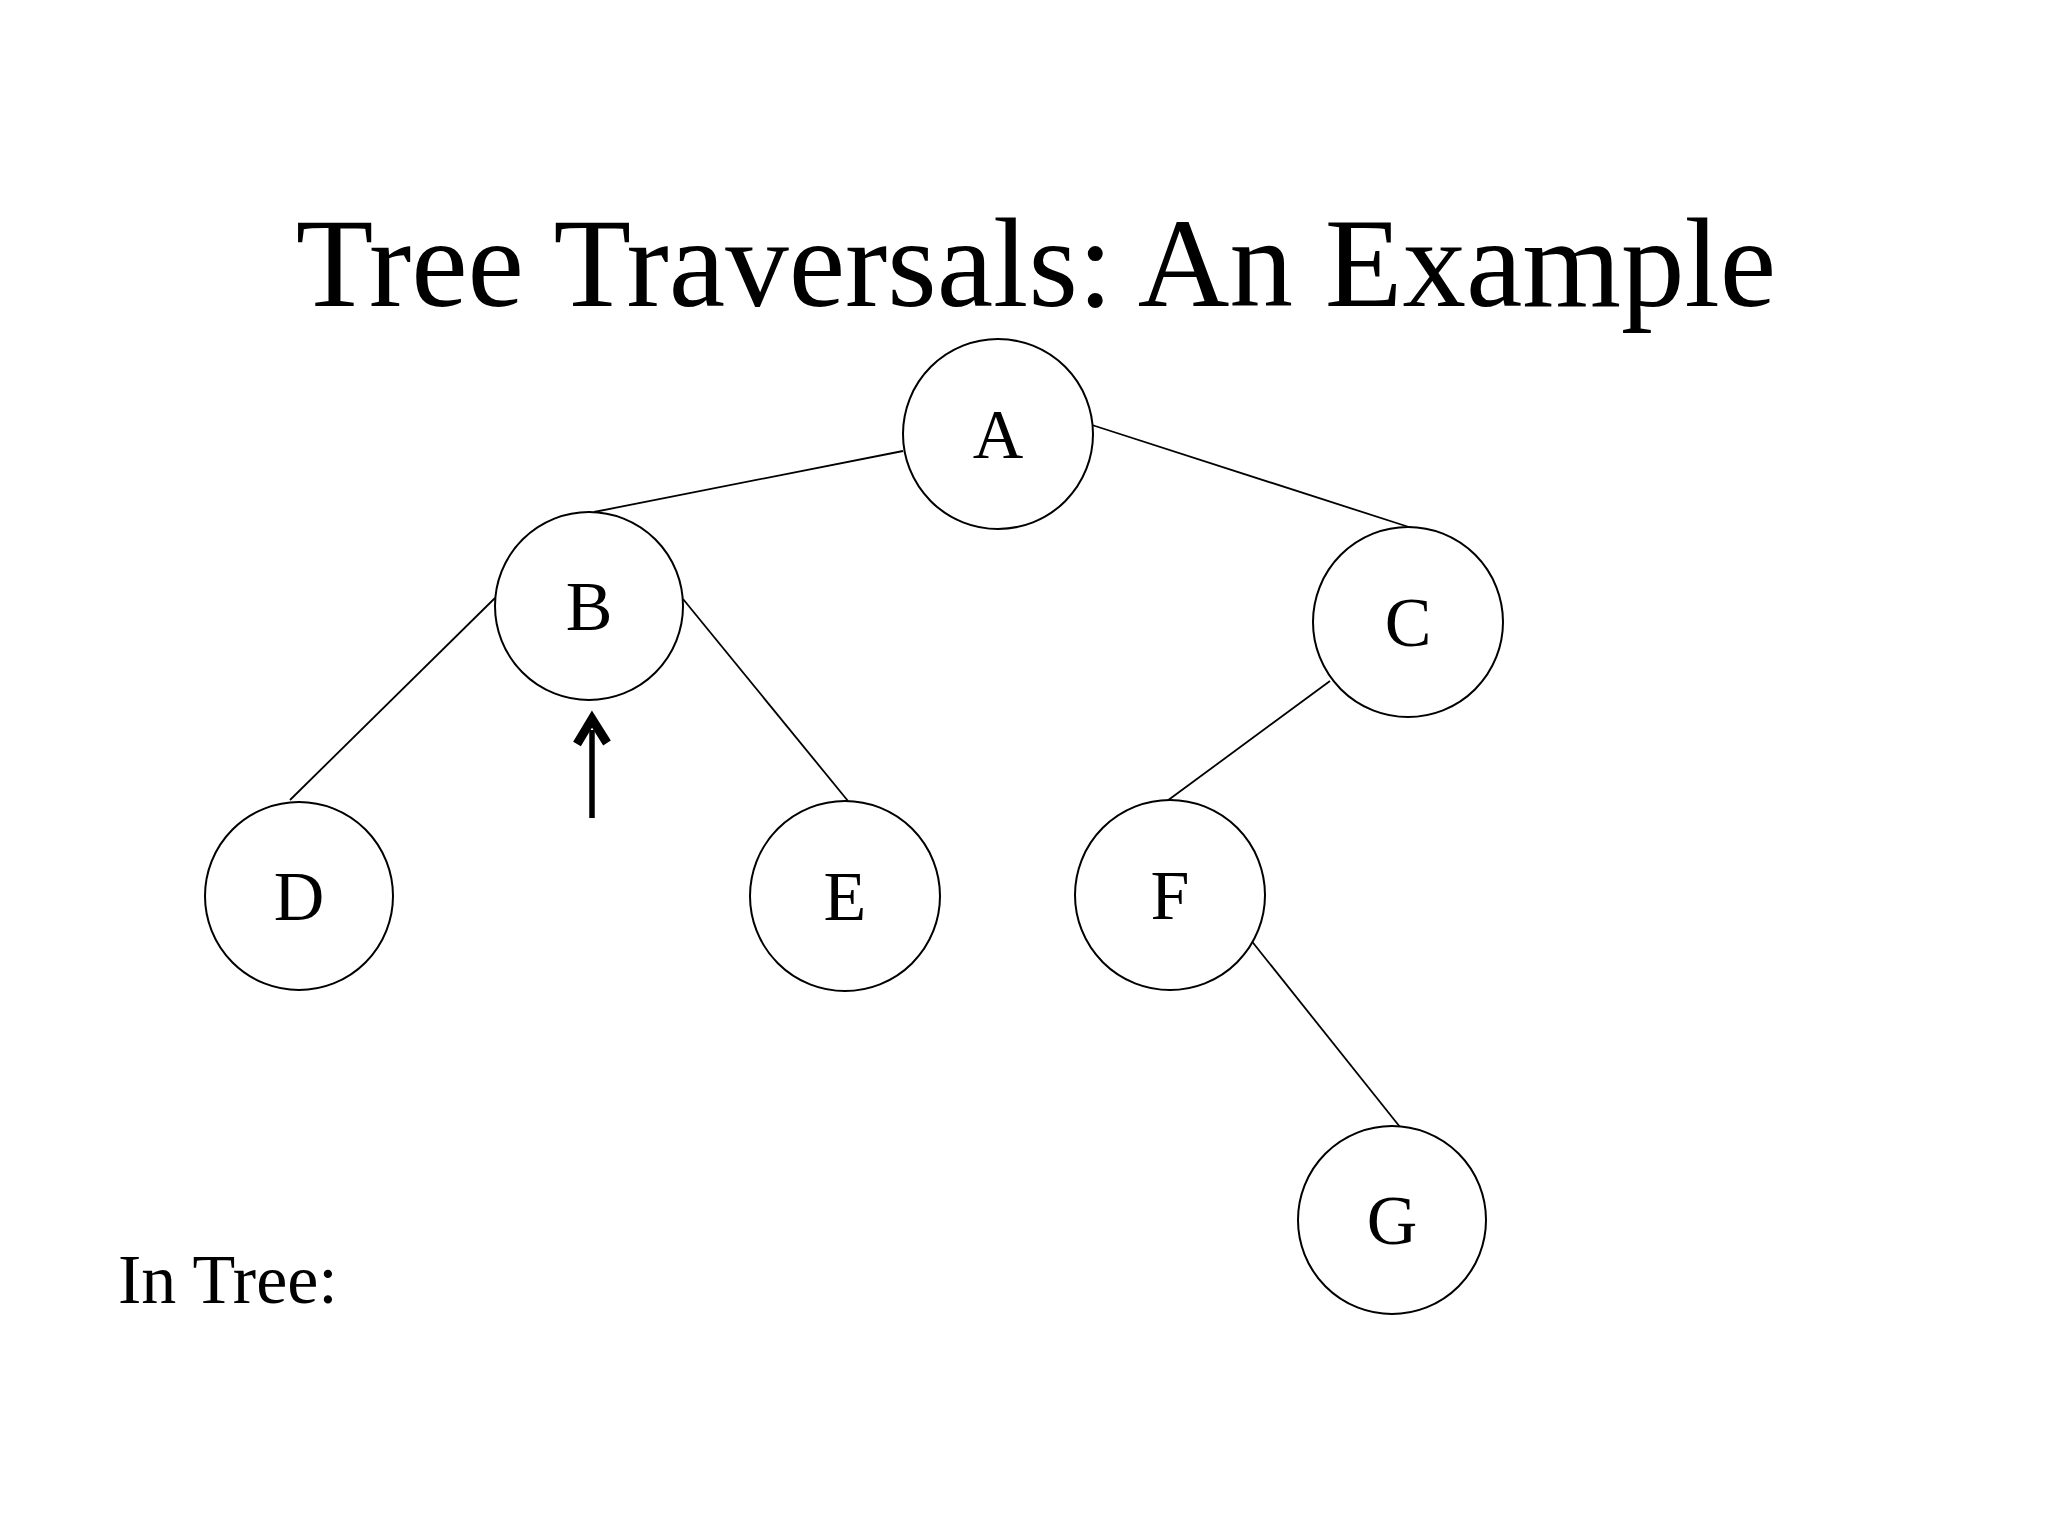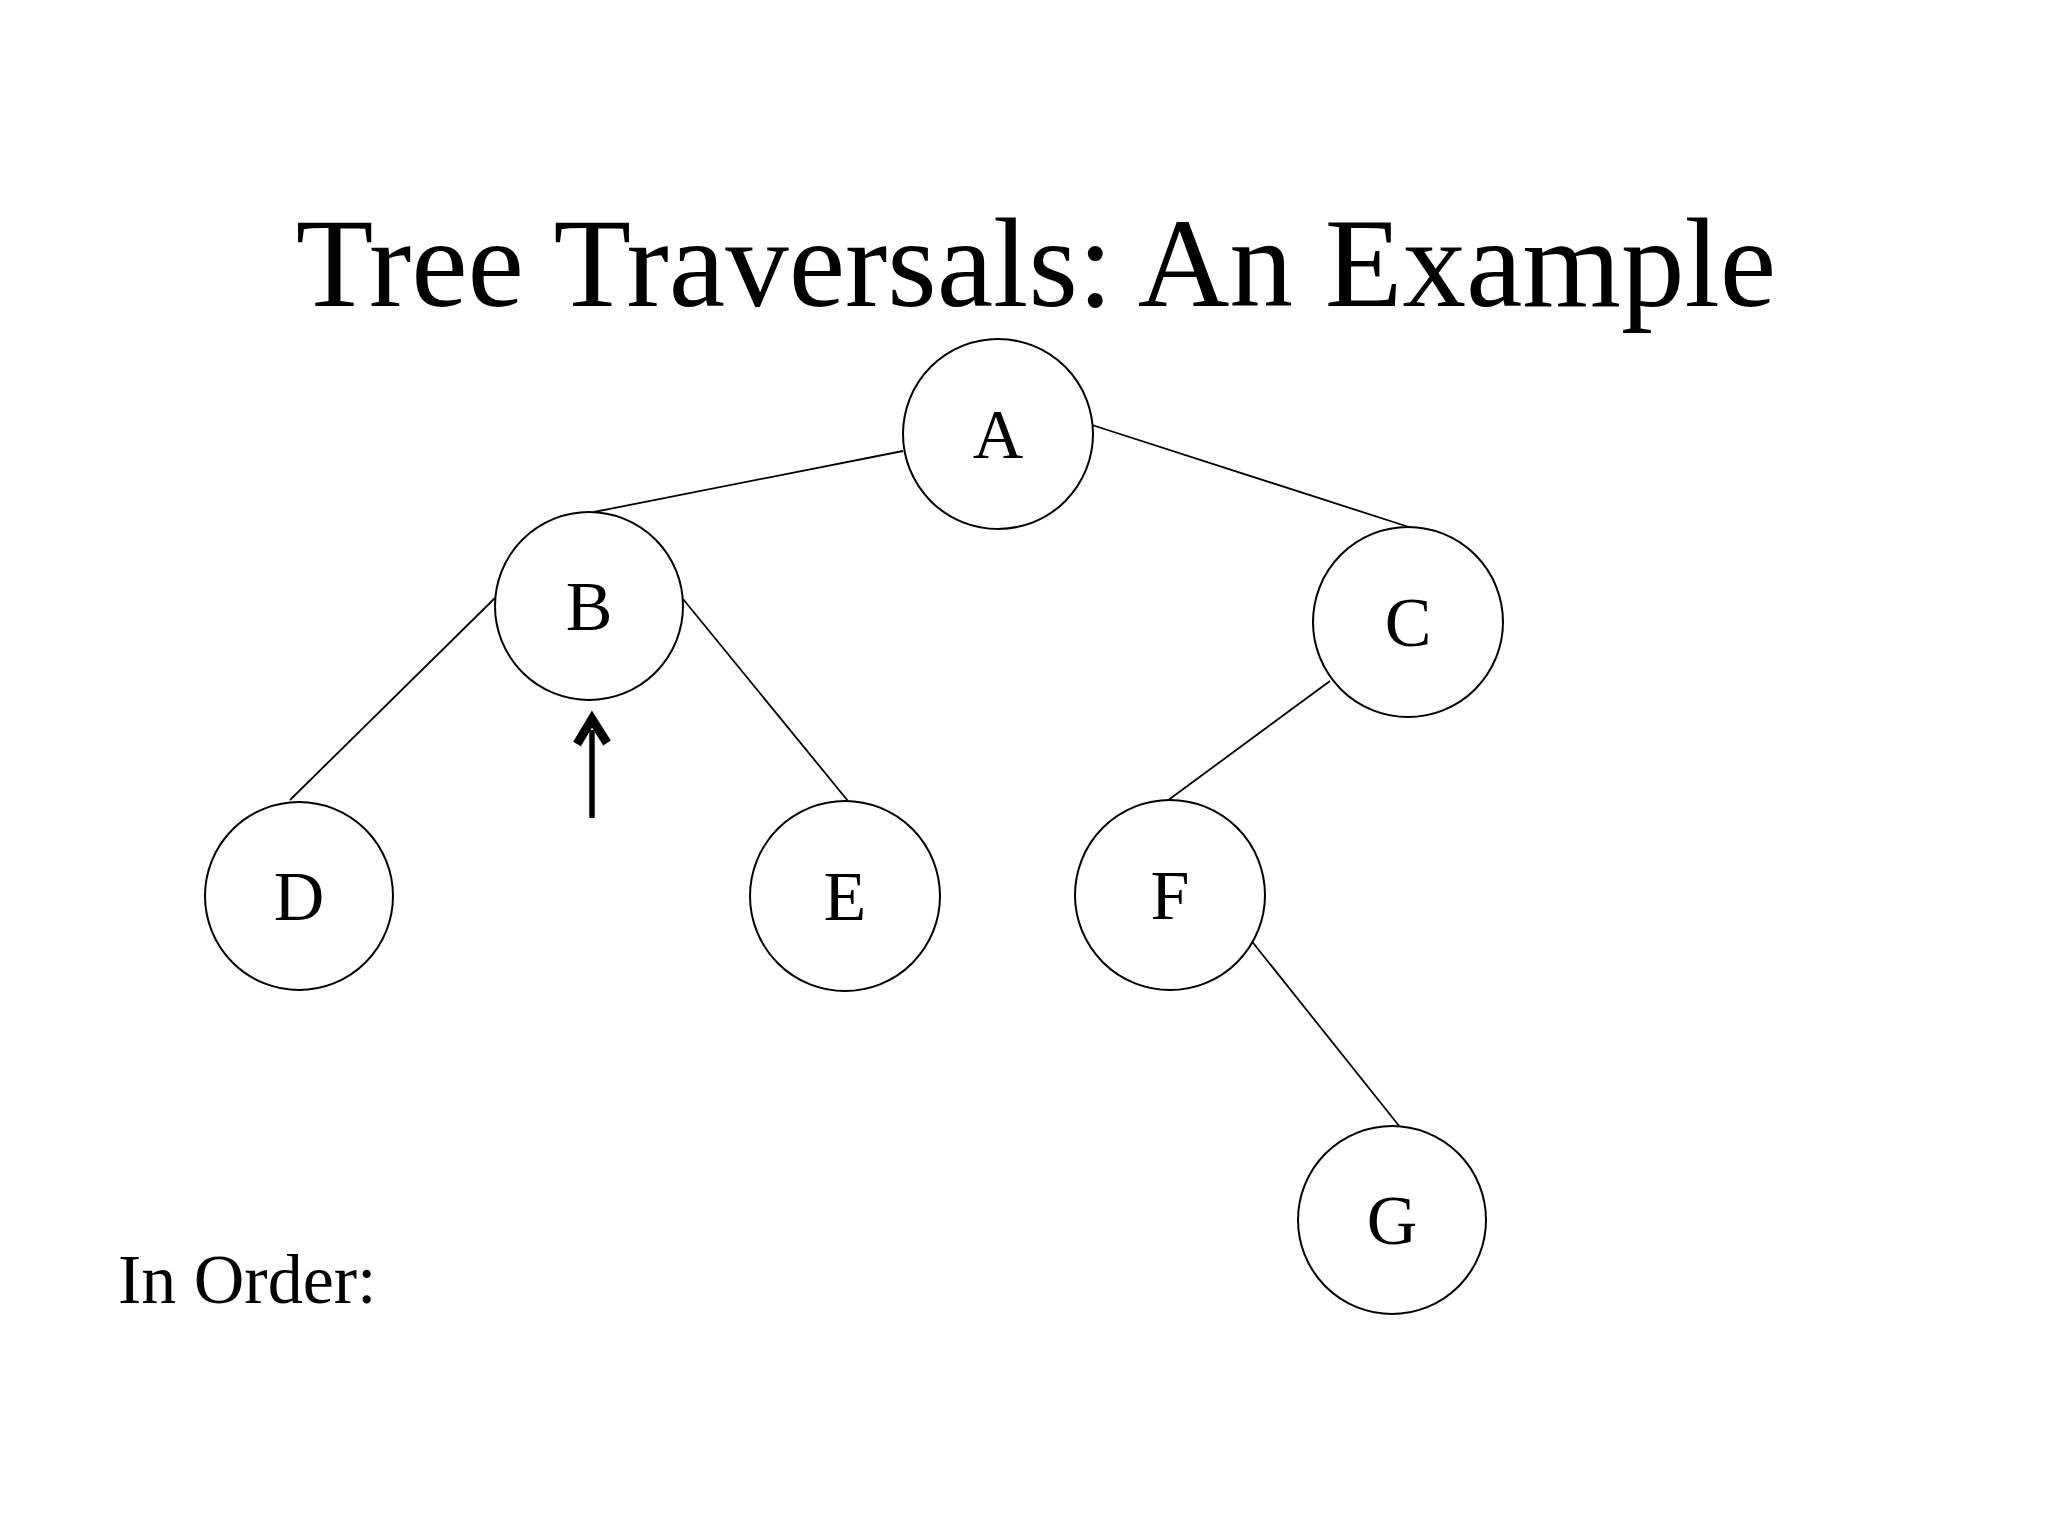--- a/index.html
+++ b/index.html
@@ -66,14 +66,14 @@
       <circle cx="845" cy="896" r="95" fill="#ffffff" stroke="#000000" stroke-width="2"></circle>
       <text x="845" y="920" text-anchor="middle" class="node-label">E</text>
       <circle cx="1170" cy="895" r="95" fill="#ffffff" stroke="#000000" stroke-width="2"></circle>
       <text x="1170" y="919" text-anchor="middle" class="node-label">F</text>
       <circle cx="1392" cy="1220" r="94" fill="#ffffff" stroke="#000000" stroke-width="2"></circle>
       <text x="1392" y="1244" text-anchor="middle" class="node-label">G</text>
       <line x1="592" y1="818" x2="592" y2="730" stroke="#000000" stroke-width="5.5"></line>
       <polyline points="577,744 592,719 607,743" fill="none" stroke="#000000" stroke-width="9"></polyline>
     </svg>
 
-  <div id="inorder-label">In Order:</div>
+  <div id="inorder-label">In Tree:</div>
 </div>
 
 </body></html>

